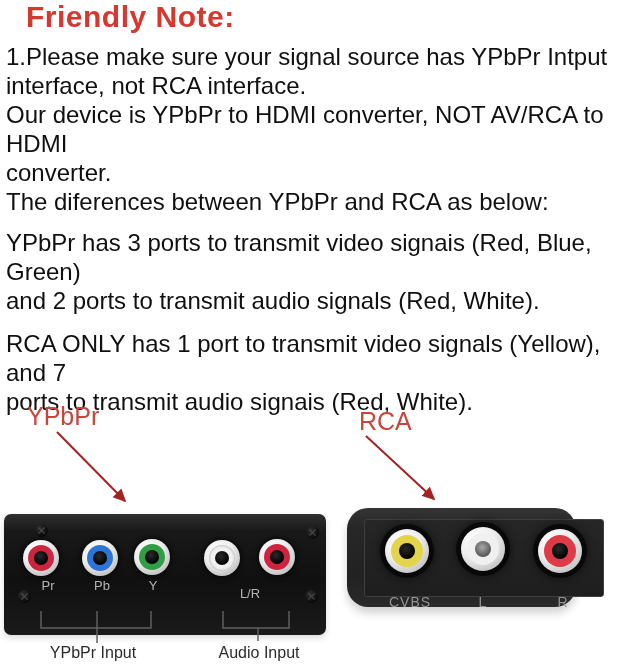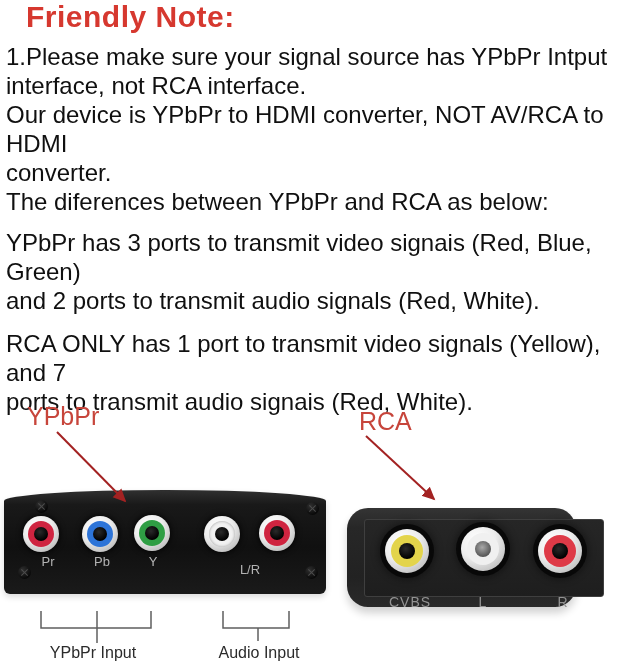--- a/index.html
+++ b/index.html
@@ -21,25 +21,25 @@
   .note p.mb14{margin-bottom:14px;}
   .note p.mb22{margin-bottom:22px;}
   
   .callout{position:absolute;font-size:25px;color:#c7453b;}
   .callout.ypbpr{left:27px;top:402px;}
   .callout.rca{left:325px;top:407px;margin-left:34px;}
   
   .overlay{position:absolute;left:0;top:0;pointer-events:none;z-index:6;}
   
   .dev-left{
-    position:absolute;left:4px;top:490px;width:322px;height:104px;
+    position:absolute;left:4px;top:514px;width:322px;height:121px;
     background:linear-gradient(180deg,#303030 0%,#191919 14%,#101010 55%,#1a1a1a 100%);
     border-top-left-radius:160px 11px;border-top-right-radius:160px 11px;
     border-bottom-left-radius:6px;border-bottom-right-radius:6px;
-    box-shadow:0 3px 6px rgba(0,0,0,.14);z-index:2;
+    box-shadow:0 3px 6px rgba(0,0,0,.14);z-index:2;border-radius:7px;
   }
   .screw{
     position:absolute;width:13px;height:13px;border-radius:50%;
     background:radial-gradient(circle at 35% 30%,#2f2f2f,#090909 72%);
   }
   .screw::before,.screw::after{
     content:"";position:absolute;left:2px;right:2px;top:6px;height:1px;background:#4d4d4d;
   }
   .screw::before{transform:rotate(45deg);}
   .screw::after{transform:rotate(-45deg);}

